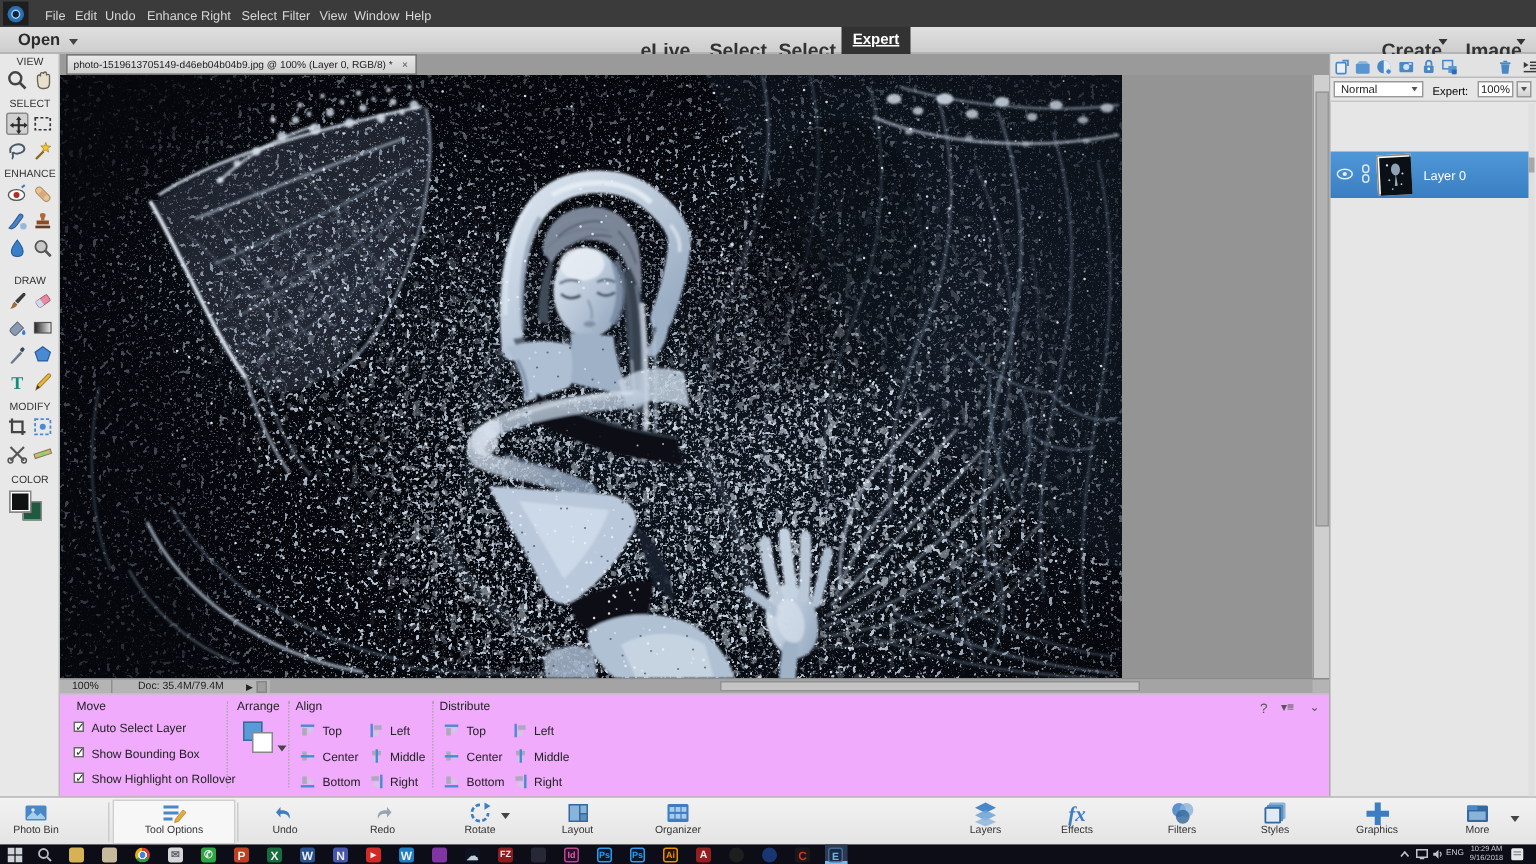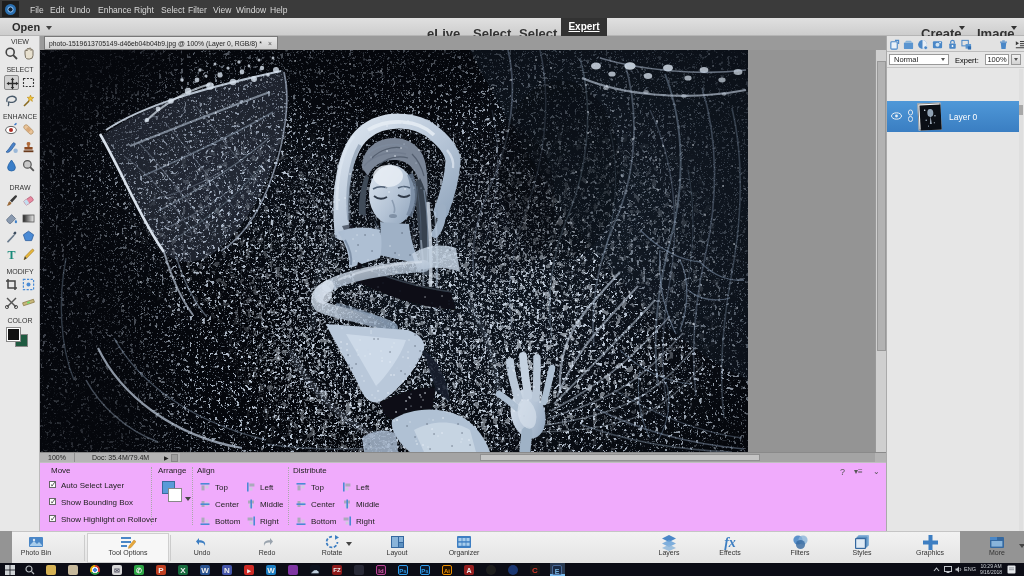--- a/index.html
+++ b/index.html
@@ -50,21 +50,21 @@
   #rpanel { left:886px; top:36px; width:138px; height:495px; background:#e6e6e6; border-left:1px solid #aaa; }
   #rpicons { position:absolute; left:0; top:0; width:138px; height:16px; background:#e2e2e2; border-bottom:1px solid #bbb; }
   #blendrow { position:absolute; left:0; top:16px; width:138px; height:16px; background:#e6e6e6; border-bottom:1px solid #c6c6c6; }
   #blendsel { position:absolute; left:2px; top:2px; width:60px; height:11px; background:#fff; border:1px solid #999; font-size:7.5px; color:#222; line-height:10px; padding-left:4px; }
   #opacbox { position:absolute; left:98px; top:2px; width:24px; height:11px; background:#fff; border:1px solid #999; font-size:7.5px; color:#222; text-align:center; line-height:10px; }
   .lrow { position:absolute; left:0; width:134px; height:31px; }
   .lthumb { position:absolute; left:31px; top:2px; width:23px; height:27px; background:#fff; border:1px solid #888; }
   #rpscroll { position:absolute; right:1px; top:33px; width:4px; height:462px; background:#dfdfdf; }
 
   
-  #bottombar { left:12px; top:531px; width:948px; height:32px; background:linear-gradient(#f2f2f2,#e4e4e4); border-top:1px solid #c5c5c5; }
+  #bottombar { left:0; top:531px; width:1024px; height:32px; background:linear-gradient(#f2f2f2,#e4e4e4); border-top:1px solid #c5c5c5; }
   .bbitem { position:absolute; top:2px; text-align:center; font-size:7px; color:#333; }
   .bbsep { position:absolute; top:3px; height:26px; border-left:1px solid #ccc; }
 
   
   #taskbar { left:0; top:563px; width:1024px; height:13px; background:#0c0d16; }
   .tbicon { position:absolute; top:2px; width:10px; height:10px; border-radius:2px; opacity:0.95; }
 </style>
 </head>
 <body>
 <div id="app">

